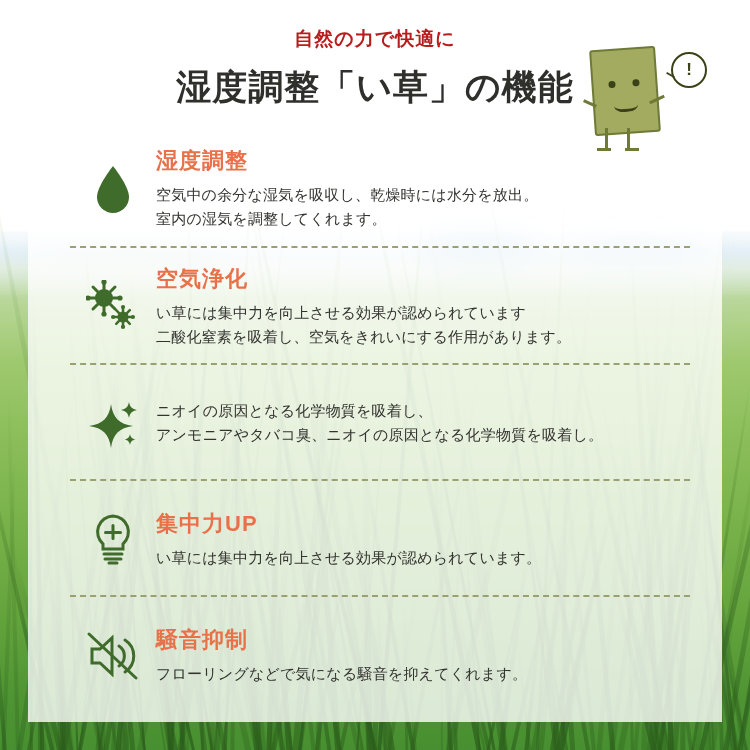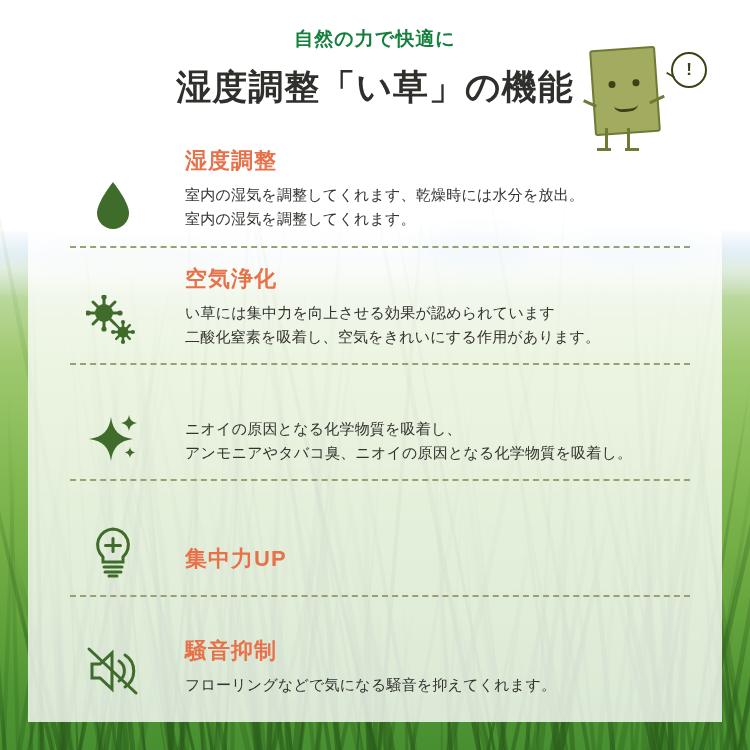--- a/index.html
+++ b/index.html
@@ -73,21 +73,21 @@
     position: absolute;
     left: 0;
     top: 26px;
     width: 750px;
     text-align: center;
     z-index: 5;
   }
   .kicker {
     font-size: 19px;
     font-weight: bold;
-    color: #15803d;
+    color: #b91c1c;
     letter-spacing: 1px;
     margin-bottom: 12px;
   }
   .headline {
     font-size: 35px;
     font-weight: bold;
     color: #2f2f2c;
     letter-spacing: 1px;
   }
 
@@ -170,24 +170,23 @@
   .features {
     position: absolute;
     left: 70px;
     top: 130px;
     width: 620px;
     z-index: 5;
   }
   .feature {
     position: relative;
     display: flex;
-    align-items: flex-end;
+    align-items: center;
     padding: 14px 0 14px 0;
     min-height: 86px;
-    gap: 29px;
   }
   .feature + .feature {
     border-top: 2px dashed #9aa06f;
   }
   .f-icon {
     width: 86px;
     flex: 0 0 86px;
     display: flex;
     align-items: center;
     justify-content: center;
@@ -431,21 +430,21 @@
   <div class="features">
 
     <div class="feature">
       <div class="f-icon">
         <svg width="44" height="52" viewBox="0 0 44 52">
           <path d="M22 2 C22 2 6 22 6 33 a16 16 0 0 0 32 0 C38 22 22 2 22 2 Z" fill="#3f6b2b"></path>
         </svg>
       </div>
       <div class="f-body">
         <div class="f-title">湿度調整</div>
-        <div class="f-line">室内の湿気を調整してくれます、乾燥時には水分を放出。</div>
+        <div class="f-line">空気中の余分な湿気を吸収し、乾燥時には水分を放出。</div>
         <div class="f-line">室内の湿気を調整してくれます。</div>
       </div>
     </div>
 
     <div class="feature">
       <div class="f-icon">
         <svg width="54" height="54" viewBox="0 0 54 54">
           <g fill="#3f6b2b">
             <g transform="translate(18,18)">
               <circle cx="0" cy="0" r="9"></circle>
@@ -517,20 +516,21 @@
             <path d="M19 51 h8"></path>
           </g>
           <g fill="#3f6b2b">
             <rect x="21.5" y="12" width="3" height="16" rx="1.5"></rect>
             <rect x="14" y="19" width="18" height="3" rx="1.5"></rect>
           </g>
         </svg>
       </div>
       <div class="f-body">
         <div class="f-title">集中力UP</div>
+        <div class="f-line">い草には集中力を向上させる効果が認められています。</div>
       </div>
     </div>
 
     <div class="feature">
       <div class="f-icon">
         <svg width="54" height="52" viewBox="0 0 54 52">
           <g stroke="#3f6b2b" stroke-width="3" fill="none" stroke-linecap="round">
             <path d="M6 19 h8 L26 8 v36 L14 33 H6 Z"></path>
             <path d="M33 16 a12 12 0 0 1 0 20"></path>
             <path d="M39 10 a19 19 0 0 1 0 32"></path>

